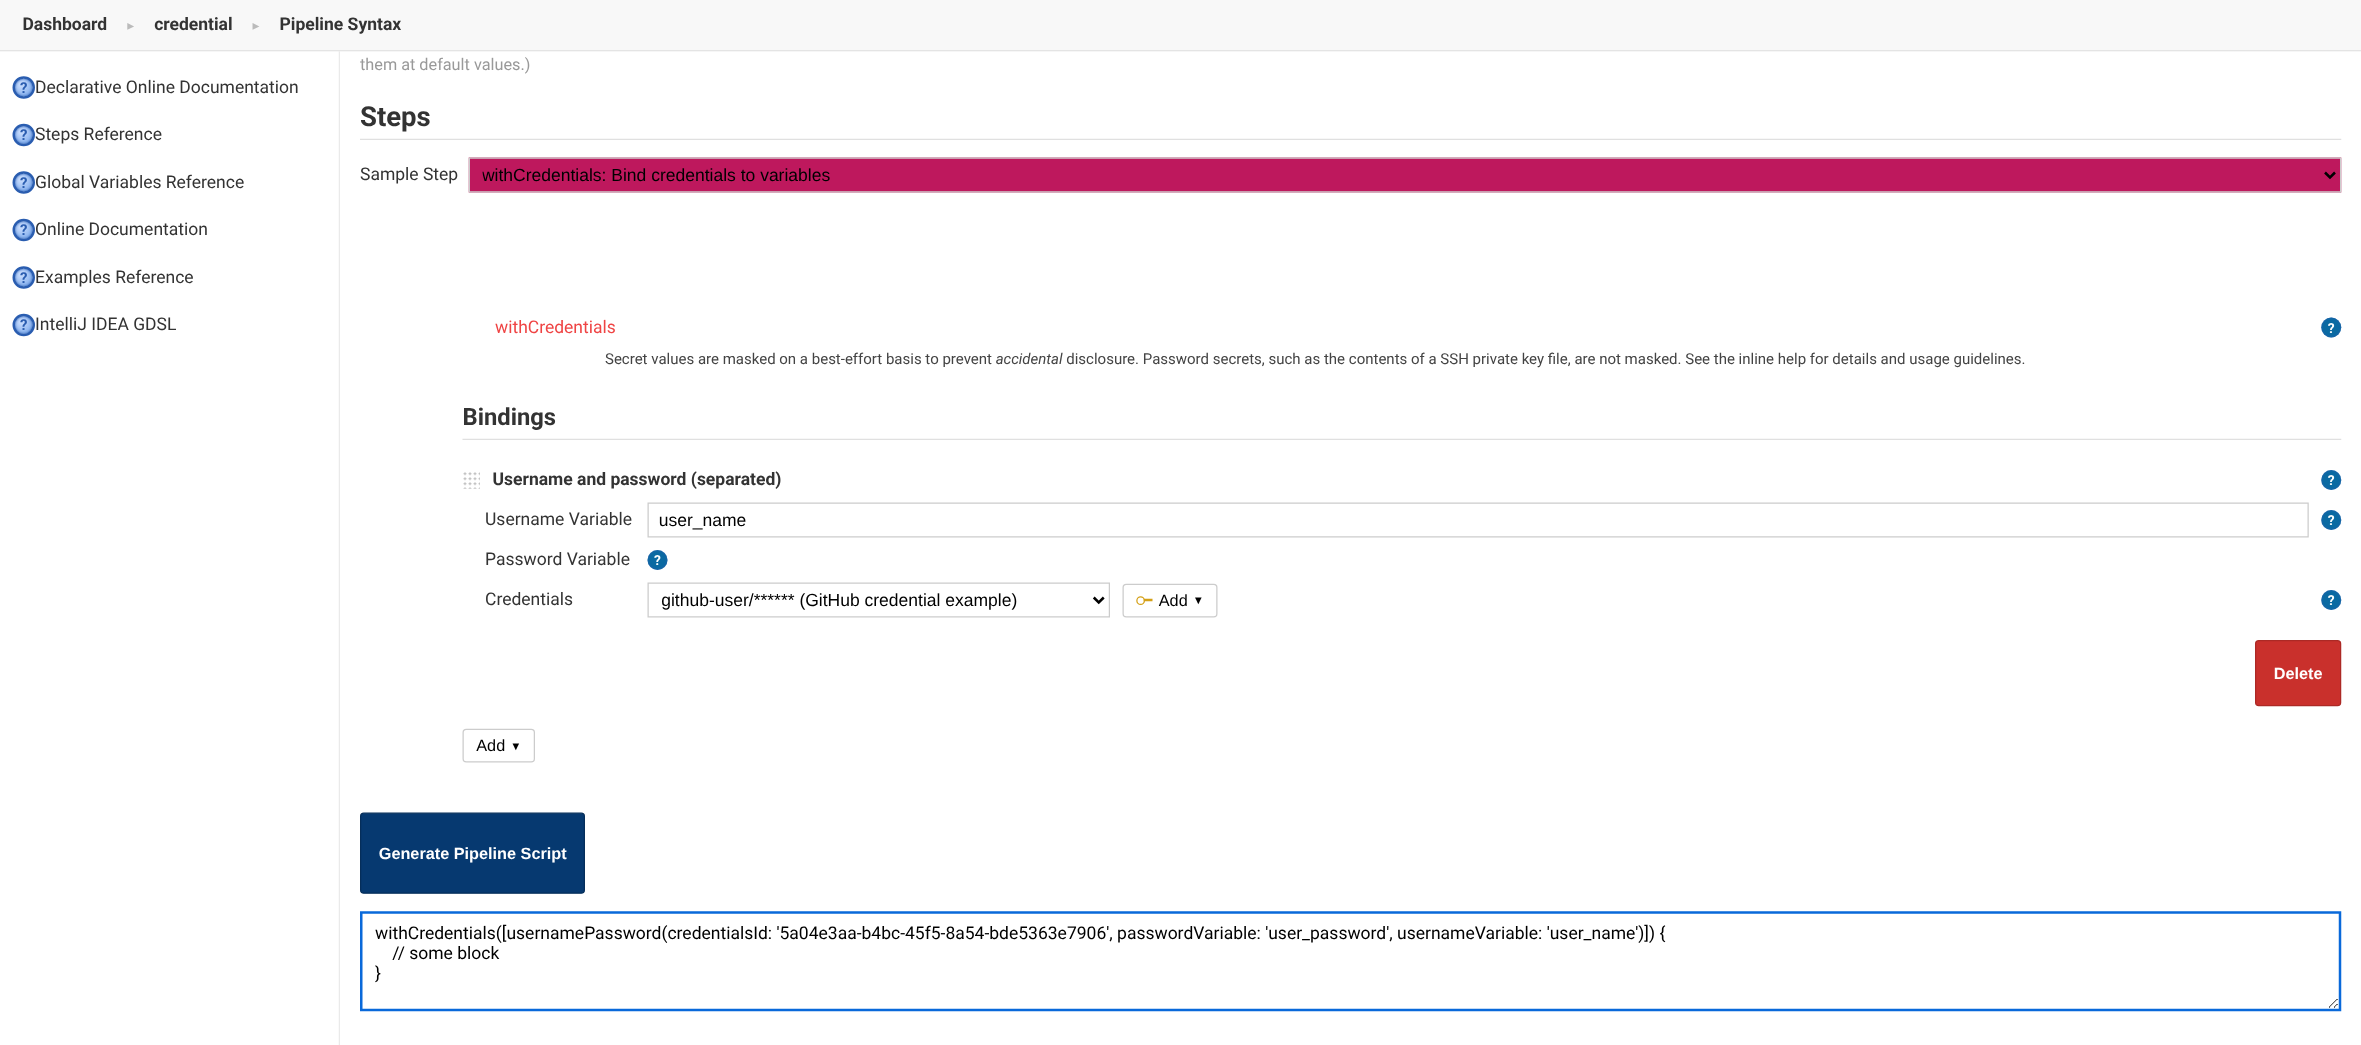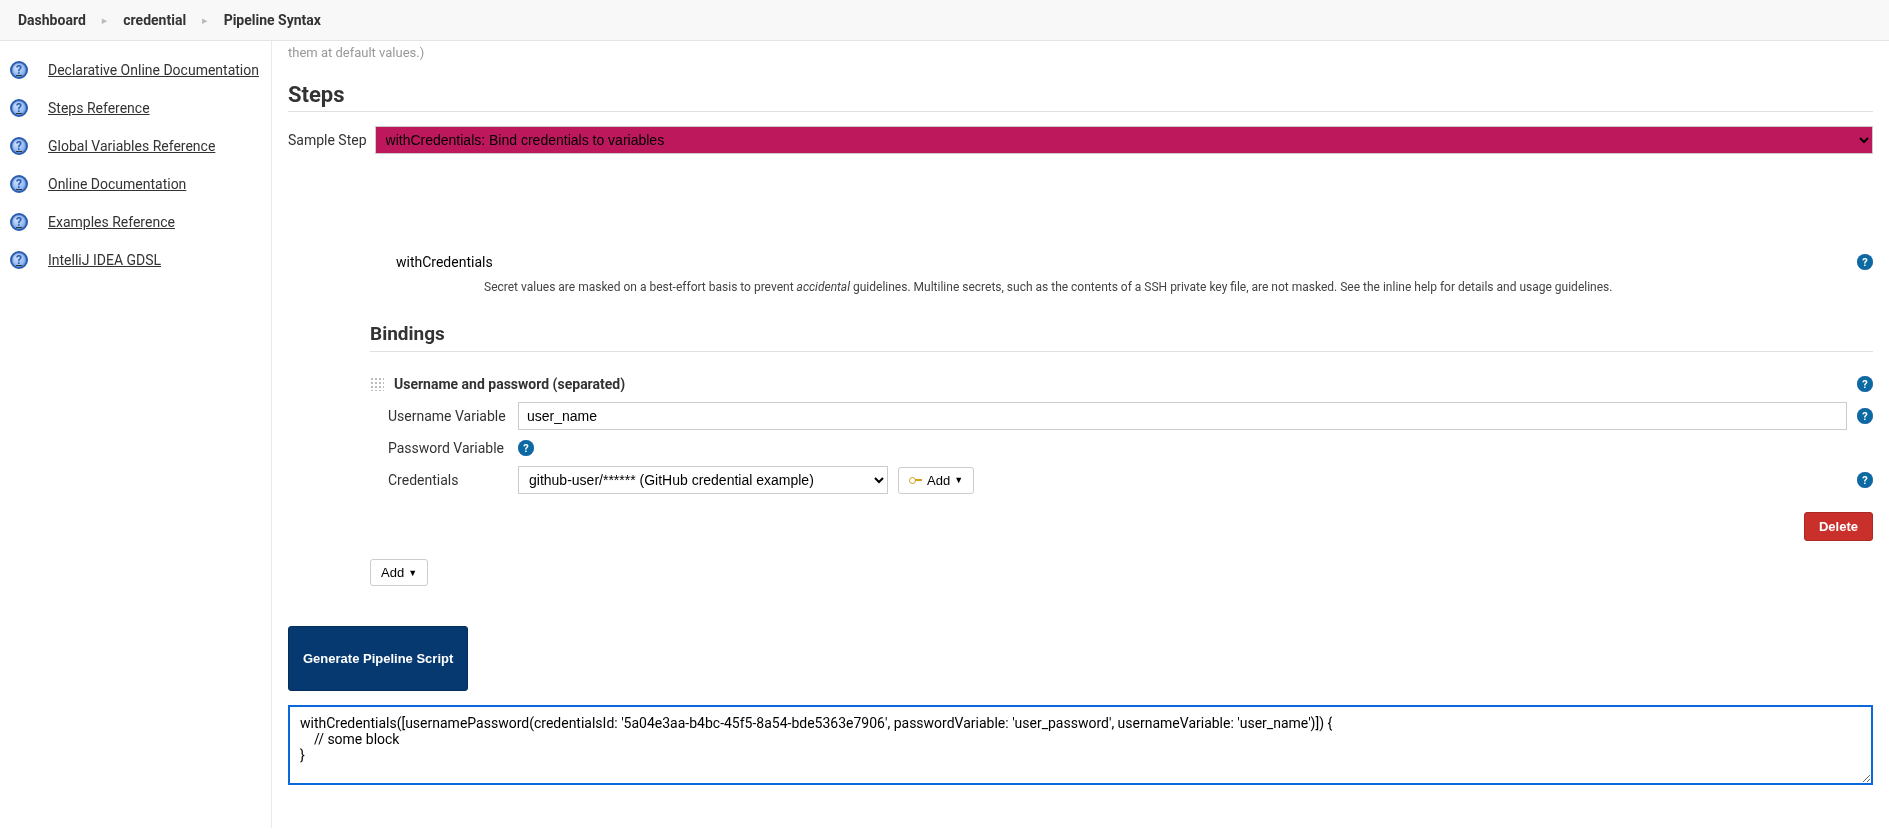--- a/index.html
+++ b/index.html
@@ -2,54 +2,54 @@
 <html><head>
 <meta charset="utf-8">
 <style>
   * { box-sizing: border-box; margin: 0; padding: 0; }
   body { font-family: -apple-system, BlinkMacSystemFont, "Segoe UI", Roboto, Helvetica, Arial, sans-serif; font-size: 14px; color: #333; background: #fff; }
   .breadcrumb-bar { background: #f8f8f8; border-bottom: 1px solid #e4e4e4; padding: 8px 10px; display: flex; align-items: center; gap: 4px; }
   .breadcrumb-item { font-weight: 700; color: #333; padding: 4px 8px; cursor: pointer; }
   .breadcrumb-sep { color: #bbb; font-size: 11px; padding: 0 4px; }
   .layout { display: flex; }
   .sidebar { width: 272px; border-right: 1px solid #eaeaea; padding: 10px 0; }
-  .side-item { display: flex; align-items: center; gap: 20px; padding: 10px 10px; cursor: pointer; text-decoration: underline; }
+  .side-item { display: flex; align-items: center; gap: 0; padding: 10px 10px; cursor: pointer; }
   .help-icon { width: 18px; height: 18px; border: 2px solid #2a5db0; border-radius: 50%; display: inline-flex; align-items: center; justify-content: center; font-size: 12px; font-weight: 700; color: #2a5db0; flex-shrink: 0; background: radial-gradient(circle at 35% 30%, #cfe1ff 0%, #6fa1e8 100%); box-shadow: inset 0 0 2px #2a5db0; }
   .help-icon::before { content: "?"; }
   .help-icon.small { width: 16px; height: 16px; font-size: 11px; }
   .help-icon.blue-solid { background: #0b6aa2; border: none; color: #fff; }
   .help-icon.blue-solid::before { content: "?"; }
   .content { flex: 1; padding: 0 16px 40px 16px; min-width: 0; }
   .trunc-text { color: #999; font-size: 13px; padding: 4px 0 4px 0; }
   h1.section { font-size: 22px; font-weight: 700; margin-top: 18px; border-bottom: 1px solid #e0e0e0; padding-bottom: 4px; }
   .steps-row { display: flex; align-items: center; gap: 8px; margin-top: 14px; }
   .steps-row label { font-size: 14px; color: #333; white-space: nowrap; }
   .steps-row select { flex: 1; height: 28px; border: 1px solid #ccc; padding: 2px 6px; font-size: 14px; background: #be185d; }
   .step-header { margin-top: 100px; display: flex; align-items: center; }
-  .step-header .name { font-size: 14px; color: #000000; margin-left: 108px; }
+  .step-header .name { font-size: 14px; color: #ef4444; margin-left: 108px; }
   .step-header .spacer { flex: 1; }
   .step-note { font-size: 12px; color: #444; margin: 10px 0 0 196px; }
   .step-note em { font-style: italic; }
   .bindings-block { margin-left: 82px; margin-top: 28px; }
   h2.bindings { font-size: 19px; font-weight: 700; border-bottom: 1px solid #e0e0e0; padding-bottom: 6px; }
   .binding-card { margin-top: 24px; }
   .binding-head { display: flex; align-items: center; gap: 10px; }
   .drag-handle { width: 14px; height: 14px; display: inline-block; background-image: radial-gradient(circle, #bbb 1px, transparent 1px); background-size: 4px 4px; flex-shrink: 0; cursor: move; }
   .binding-title { font-weight: 700; font-size: 14px; }
   .form-row { display: flex; align-items: center; margin-top: 10px; gap: 10px; }
   .form-row .flabel { width: 120px; text-align: left; font-size: 14px; color: #333; margin-left: 18px; }
   .form-row input[type=text] { flex: 1; height: 28px; border: 1px solid #ccc; padding: 2px 8px; font-size: 14px; }
   .form-row select.cred { width: 370px; height: 28px; border: 1px solid #ccc; padding: 2px 6px; font-size: 14px; background: #fff; }
   .btn { border: 1px solid #ccc; background: #fff; padding: 5px 10px; font-size: 13px; cursor: pointer; border-radius: 3px; display: inline-flex; align-items: center; gap: 4px; }
   .btn .caret { font-size: 9px; }
   .key-icon { width: 14px; height: 8px; display: inline-block; position: relative; }
   .key-icon::before { content: ""; position: absolute; left: 0; top: 1px; width: 5px; height: 5px; border: 1.5px solid #d4a017; border-radius: 50%; }
   .key-icon::after { content: ""; position: absolute; left: 6px; top: 3px; width: 7px; height: 2px; background: #d4a017; }
   .delete-row { display: flex; justify-content: flex-end; margin-top: 18px; }
-  .btn-danger { background: #c9302c; color: #fff; border: 1px solid #ac2925; padding: 6px 14px; font-size: 13px; cursor: pointer; border-radius: 3px; font-weight: 600; }
+  .btn-danger { background: #c9302c; color: #fff; border: 1px solid #ac2925; padding: 18px 14px; font-size: 13px; cursor: pointer; border-radius: 3px; font-weight: 600; }
   .add-row { margin-top: 18px; }
   .btn-primary { background: #063970; color: #fff; border: 1px solid #052e5a; padding: 24px 14px; font-size: 13px; cursor: pointer; border-radius: 3px; font-weight: 600; }
   .generate-row { margin-top: 40px; }
   .output-box { margin-top: 14px; width: 100%; min-height: 80px; border: 2px solid #0969da; padding: 8px 10px; font-family: inherit; font-size: 14px; resize: vertical; white-space: pre; outline: none; }
   .right-help { margin-left: auto; }
   .field-help { flex-shrink: 0; }
   .content-inner { padding-left: 0; }
 </style>
 </head>
 <body>
@@ -103,21 +103,21 @@
         </select>
       </div>
 
       <div class="step-header">
         <span class="name">withCredentials</span>
         <span class="spacer"></span>
         <span class="help-icon small blue-solid right-help"></span>
       </div>
 
       <div class="step-note">
-        <span>Secret values are masked on a best-effort basis to prevent </span><em>accidental</em><span> guidelines. Multiline secrets, such as the contents of a SSH private key file, are not masked. See the inline help for details and usage guidelines.</span>
+        <span>Secret values are masked on a best-effort basis to prevent </span><em>accidental</em><span> disclosure. Password secrets, such as the contents of a SSH private key file, are not masked. See the inline help for details and usage guidelines.</span>
       </div>
 
       <div class="bindings-block">
         <h2 class="bindings">Bindings</h2>
 
         <div class="binding-card">
           <div class="binding-head">
             <span class="drag-handle"></span>
             <span class="binding-title">Username and password (separated)</span>
             <span class="spacer" style="flex:1"></span>

